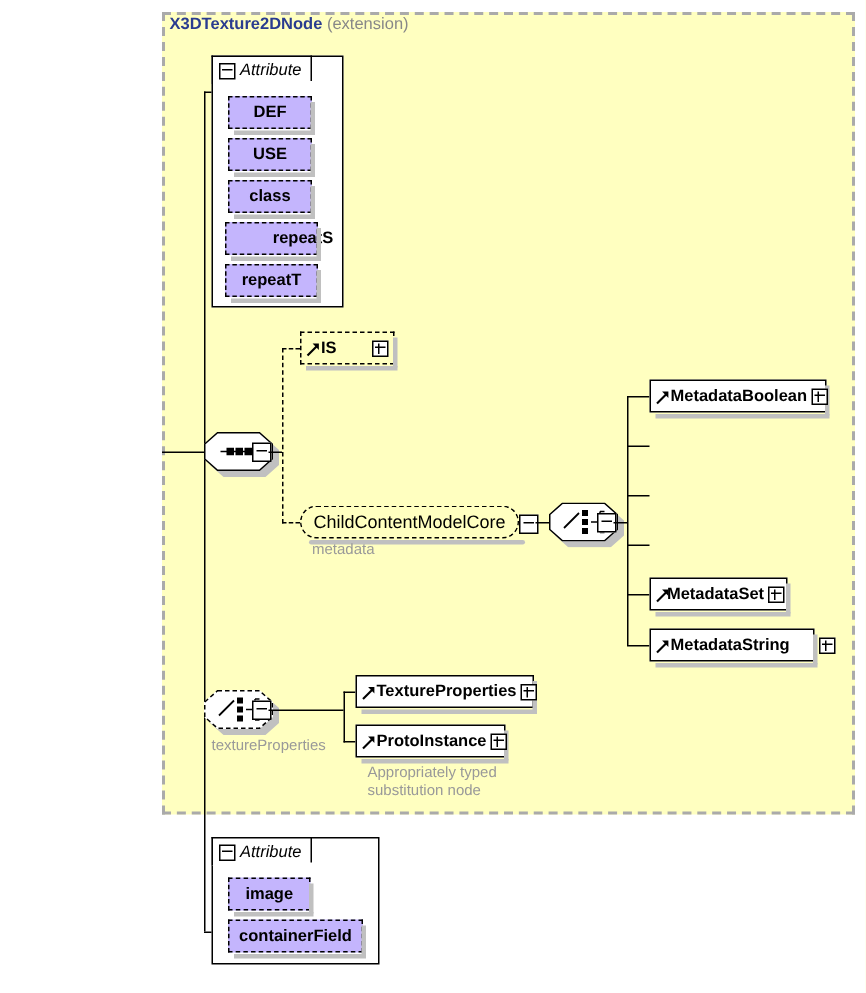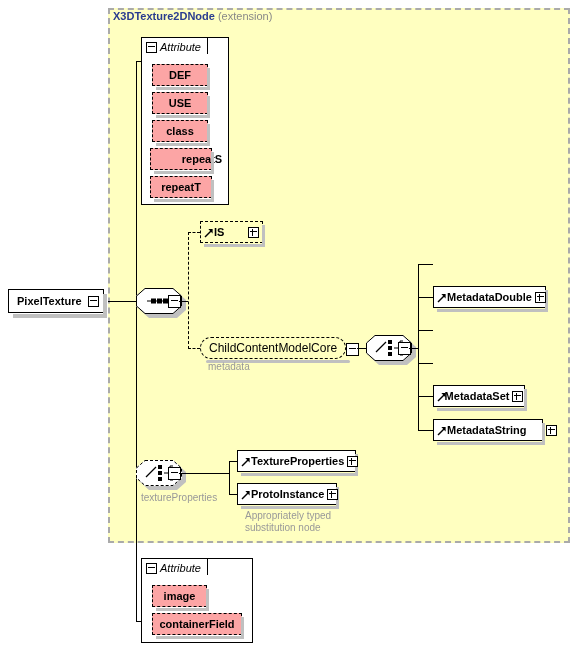--- a/index.html
+++ b/index.html
@@ -71,21 +71,21 @@
   .exp-out{
     position:absolute;width:11px;height:11px;border:1px solid #000;background:#fff;
   }
   .exp-out:before{
     content:"";position:absolute;left:2px;top:4px;width:7px;height:1px;background:#000;
   }
 
   
   .dbox{
     position:absolute;box-sizing:border-box;
-    background:#fca5a5;border:1px dashed #000;
+    background:#c4b5fd;border:1px dashed #000;
     height:22px;
     display:flex;align-items:center;justify-content:center;
     font-size:11px;font-weight:bold;color:#000;white-space:nowrap;
   }
   .dbox:after{
     content:"";position:absolute;left:3px;top:22px;width:100%;height:3px;background:#c0c0c0;
   }
   .dbox:before{
     content:"";position:absolute;left:100%;top:3px;width:3px;height:100%;background:#c0c0c0;
   }
@@ -173,24 +173,20 @@
 <body>
 
 <div id="stage">
 
   <div class="ext-region"></div>
   <div class="ext-title">
     <span>X3DTexture2DNode</span>
     <span class="sub">(extension)</span>
   </div>
 
-  <div class="rootbox" style="left:8px;top:289px;width:96px;">
-    <span class="lbl">PixelTexture</span>
-    <span class="exp"></span>
-  </div>
 
   <div class="ln h" style="left:108px;top:301px;width:28px;"></div>
 
   <div class="ln v" style="left:136px;top:61px;height:560px;"></div>
 
   <div class="ln h" style="left:136px;top:61px;width:6px;"></div>
 
   <div class="ln h" style="left:136px;top:621px;width:6px;"></div>
 
   <div class="attrbox" style="left:141px;top:37px;width:88px;height:168px;">
@@ -271,29 +267,29 @@
   <div class="ln h" style="left:409px;top:348px;width:9px;"></div>
 
   <div class="ln v" style="left:418px;top:264px;height:166px;"></div>
   <div class="ln h" style="left:418px;top:264px;width:15px;"></div>
   <div class="ln h" style="left:418px;top:297px;width:15px;"></div>
   <div class="ln h" style="left:418px;top:330px;width:15px;"></div>
   <div class="ln h" style="left:418px;top:363px;width:15px;"></div>
   <div class="ln h" style="left:418px;top:396px;width:15px;"></div>
   <div class="ln h" style="left:418px;top:430px;width:15px;"></div>
 
-
-  <div class="ebox" style="left:433px;top:286px;width:113px;">
-    <svg class="refarrow" viewBox="0 0 9 10">
-      <line x1="1" y1="9" x2="7.5" y2="2.5" stroke="#000" stroke-width="1.4"></line>
-      <polygon points="8.6,1 8.6,5.4 4.4,1" fill="#000"></polygon>
-    </svg>
-    <span class="lbl" style="flex:1;">MetadataDouble</span>
-    <span class="exp plus"></span>
-  </div>
+  <div class="ebox" style="left:433px;top:253px;width:118px;">
+    <svg class="refarrow" viewBox="0 0 9 10">
+      <line x1="1" y1="9" x2="7.5" y2="2.5" stroke="#000" stroke-width="1.4"></line>
+      <polygon points="8.6,1 8.6,5.4 4.4,1" fill="#000"></polygon>
+    </svg>
+    <span class="lbl" style="flex:1;">MetadataBoolean</span>
+    <span class="exp plus"></span>
+  </div>
+
 
 
 
   <div class="ebox" style="left:433px;top:385px;width:92px;justify-content:center;">
     <svg class="refarrow" viewBox="0 0 9 10">
       <line x1="1" y1="9" x2="7.5" y2="2.5" stroke="#000" stroke-width="1.4"></line>
       <polygon points="8.6,1 8.6,5.4 4.4,1" fill="#000"></polygon>
     </svg>
     <span class="lbl" style="flex:1;">MetadataSet</span>
     <span class="exp plus"></span>

